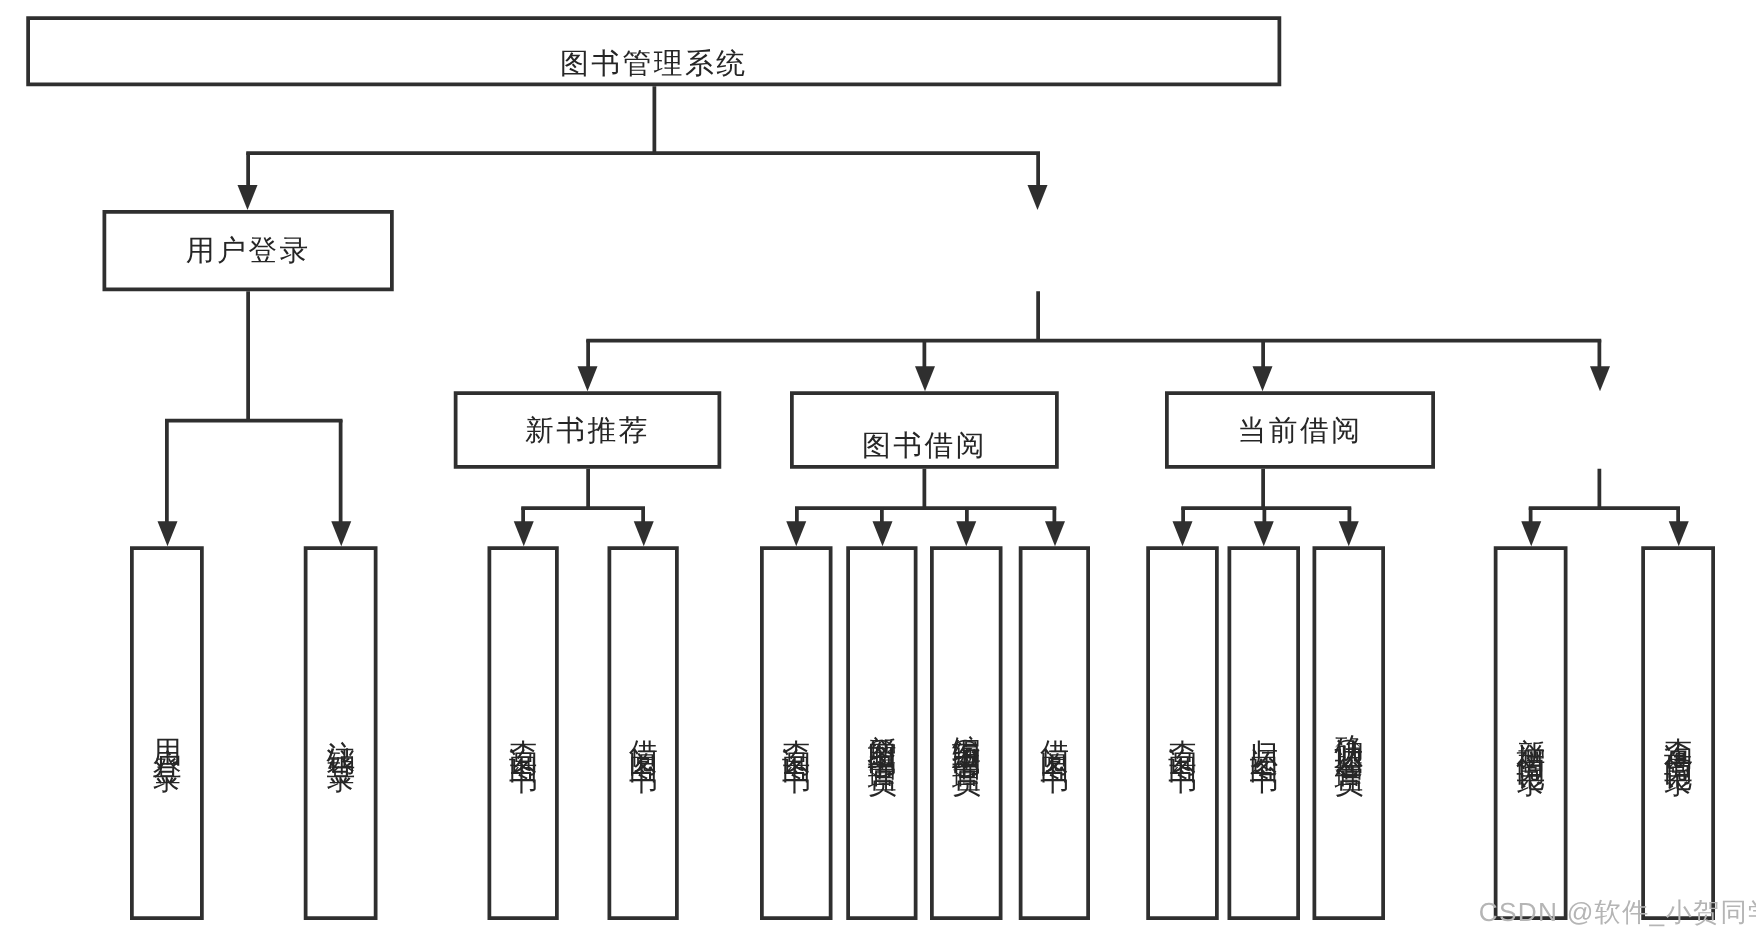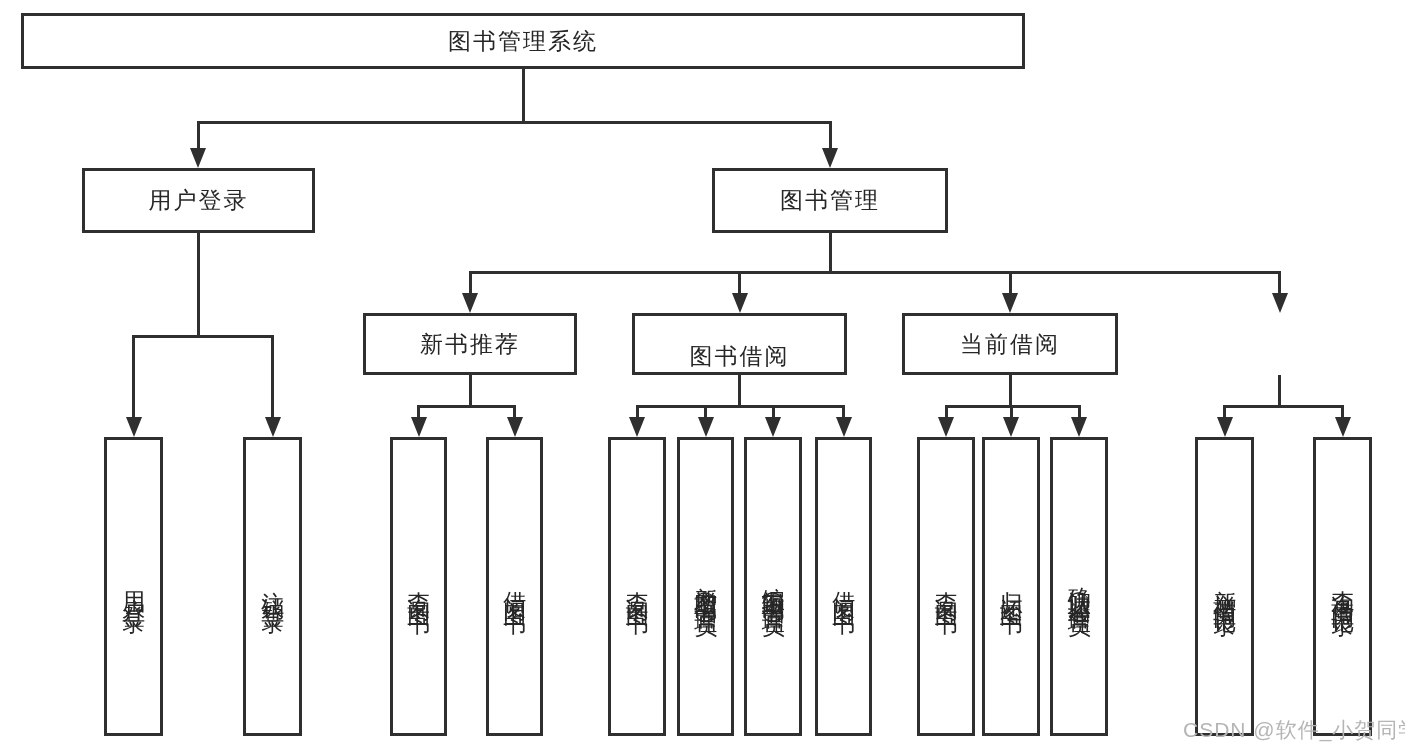--- a/index.html
+++ b/index.html
@@ -46,38 +46,35 @@
     letter-spacing:1px;
     white-space:nowrap;
     z-index:5;
   }
 </style>
 </head>
 <body>
 
 <div id="canvas">
 
-  <div class="node" style="left:21px;top:13px;width:1004px;height:56px;">
+  <div class="node" style="left:21px;top:13px;width:1004px;height:56px;align-items:flex-end;">
     <span class="hlabel">图书管理系统</span>
   </div>
 
   <div class="node" style="left:82px;top:168px;width:233px;height:65px;">
     <span class="hlabel">用户登录</span>
-  </div>
-  <div class="node" style="left:712px;top:168px;width:236px;height:65px;">
-    <span class="hlabel">图书管理</span>
   </div>
 
   <div class="node" style="left:363px;top:313px;width:214px;height:62px;text-align:center;">
     <span class="hlabel">新书推荐</span>
   </div>
   <div class="node" style="left:632px;top:313px;width:215px;height:62px;align-items:flex-end;">
     <span class="hlabel">图书借阅</span>
   </div>
-  <div class="node" style="left:902px;top:313px;width:216px;height:62px;">
+  <div class="node" style="left:932px;top:313px;width:216px;height:62px;">
     <span class="hlabel">当前借阅</span>
   </div>
 
   <div class="node" style="left:104px;top:437px;width:59px;height:299px;">
     <span class="vlabel">用户登录</span>
   </div>
   <div class="node" style="left:243px;top:437px;width:59px;height:299px;">
     <span class="vlabel">注销登录</span>
   </div>
 

